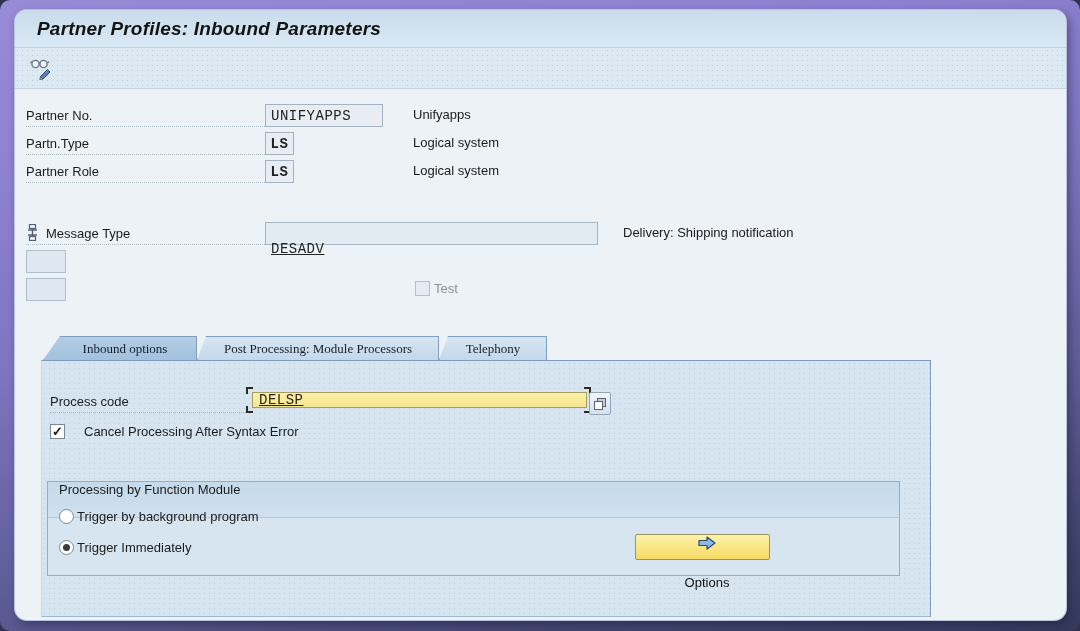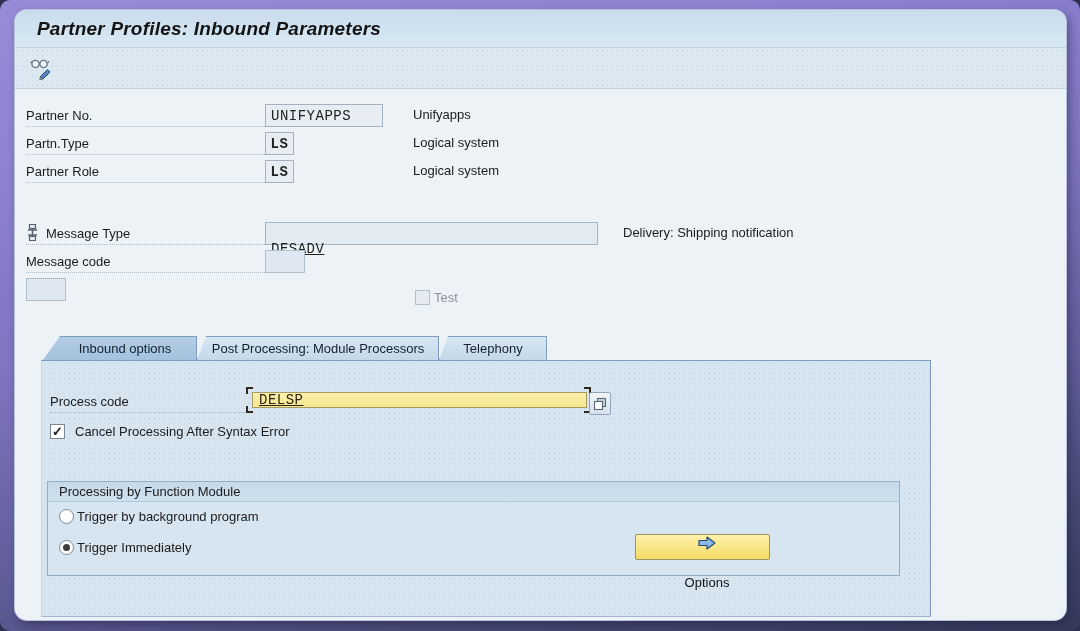--- a/index.html
+++ b/index.html
@@ -61,32 +61,33 @@
   .desc { position:absolute; left:387px; top:3px; white-space:nowrap; }
   .desc.mt { left:597px; }
   .spacer34 { height:34px; }
   
   .cb {
     width:15px; height:15px; background:#fff; border:1px solid #7a8894; display:inline-flex;
     align-items:center; justify-content:center; flex:0 0 auto;
   }
   .cb.checked::after { content:"\2713"; font-size:13px; font-weight:bold; color:#1a1a1a; line-height:1; margin-top:-1px; }
   .cb.disabled { background:#e4ebf2; border-color:#b4c0ca; }
-  .test-wrap { position:absolute; left:389px; top:12px; display:flex; align-items:center; gap:4px; }
+  .test-wrap { position:absolute; left:389px; top:3px; display:flex; align-items:center; gap:4px; }
   .test-wrap .lbl { color:#8a949c; }
   .radio { width:15px; height:15px; border-radius:50%; background:#fff; border:1px solid #7a8894; position:relative; flex:0 0 auto; }
   .radio.selected::after { content:""; position:absolute; left:3px; top:3px; width:7px; height:7px; border-radius:50%; background:#3c3c3c; }
   
   .tabs-block { margin-left:15px; margin-top:35px; }
   .tabstrip { display:flex; height:24px; align-items:flex-end; padding-left:2px; }
   .tab {
     height:24px; display:flex; align-items:center; justify-content:center;
     font-size:13px; color:#15202c; cursor:pointer;
     border:1px solid #7f9fc1; border-bottom:none;
     background:linear-gradient(#d7e6f2,#c3d8ea);
+    font-family:Liberation Serif, serif;
   }
   .tab.t0 { width:154px; clip-path:polygon(17px 0, 100% 0, 100% 100%, 0 100%); padding-left:10px;
             background:linear-gradient(#b3cde4,#a3c2de); font-weight:normal; }
   .tab.t1 { width:242px; clip-path:polygon(9px 0, 100% 0, 100% 100%, 0 100%); }
   .tab.t2 { width:108px; margin-left:0px; clip-path:polygon(9px 0, 100% 0, 100% 100%, 0 100%); }
   .panel {
     position:relative; width:890px; height:257px;
     background-color:#d7e5f1;
     border-top:1px solid #7d9cbd;
     border-right:1px solid #7d9cbd;
@@ -105,25 +106,25 @@
   .br { position:absolute; width:7px; height:7px; }
   .br-tl { left:-6px; top:-5px;  border-left:2px solid #2e2a20; border-top:2px solid #2e2a20; }
   .br-bl { left:-6px; bottom:-5px; border-left:2px solid #2e2a20; border-bottom:2px solid #2e2a20; }
   .br-tr { right:-4px; top:-5px;  border-right:2px solid #2e2a20; border-top:2px solid #2e2a20; }
   .br-br { right:-4px; bottom:-5px; border-right:2px solid #2e2a20; border-bottom:2px solid #2e2a20; }
   .f4-btn {
     position:absolute; left:547px; top:31px; width:22px; height:23px;
     background:linear-gradient(#f2f6fa,#d6e1eb); border:1px solid #8fa6ba; border-radius:2px;
     display:flex; align-items:center; justify-content:center; cursor:pointer;
   }
-  .cancel-row { position:absolute; left:8px; top:63px; display:flex; align-items:center; gap:10px; }
+  .cancel-row { position:absolute; left:8px; top:63px; display:flex; align-items:center; gap:19px; }
   
   .groupbox { position:absolute; left:5px; top:120px; width:853px; height:95px; border:1px solid #93adc4; background:#d7e5f1; }
   .gb-header {
-    height:20px; display:flex; align-items:center; padding-left:11px;
+    height:36px; display:flex; padding-left:11px;
     background:linear-gradient(#c6daea,#cfe0ee); border-bottom:1px solid #b3c9da;
   }
   .gb-radio-row { position:absolute; left:11px; display:flex; align-items:center; gap:3px; }
   .gb-r0 { top:27px; } .gb-r1 { top:58px; }
   .options-btn {
     position:absolute; left:587px; top:52px; width:135px; height:26px;
     display:flex; align-items:center; padding-left:9px; gap:24px;
     background:linear-gradient(#fdf2ab,#f5da63); border:1px solid #9b9464; border-radius:2px;
     cursor:pointer; font-size:13px; color:#111;flex-direction:column;
   }
@@ -193,23 +194,20 @@
             </svg>
           </span>
           <span class="lbl">Message Type</span>
         </div>
         <div class="field mt-field">
             <span class="uline">DESADV</span>
           </div>
         <span class="desc mt">Delivery: Shipping notification</span>
       </div>
       <div class="form-row">
-        <div class="label-cell">
-            <span class="lbl">Message code</span>
-          </div>
         <div class="field empty-sm"></div>
       </div>
       <div class="form-row">
         <div class="field empty-sm"></div>
         <div class="test-wrap">
           <span class="cb disabled"></span>
           <span class="lbl">Test</span>
         </div>
       </div>
 

